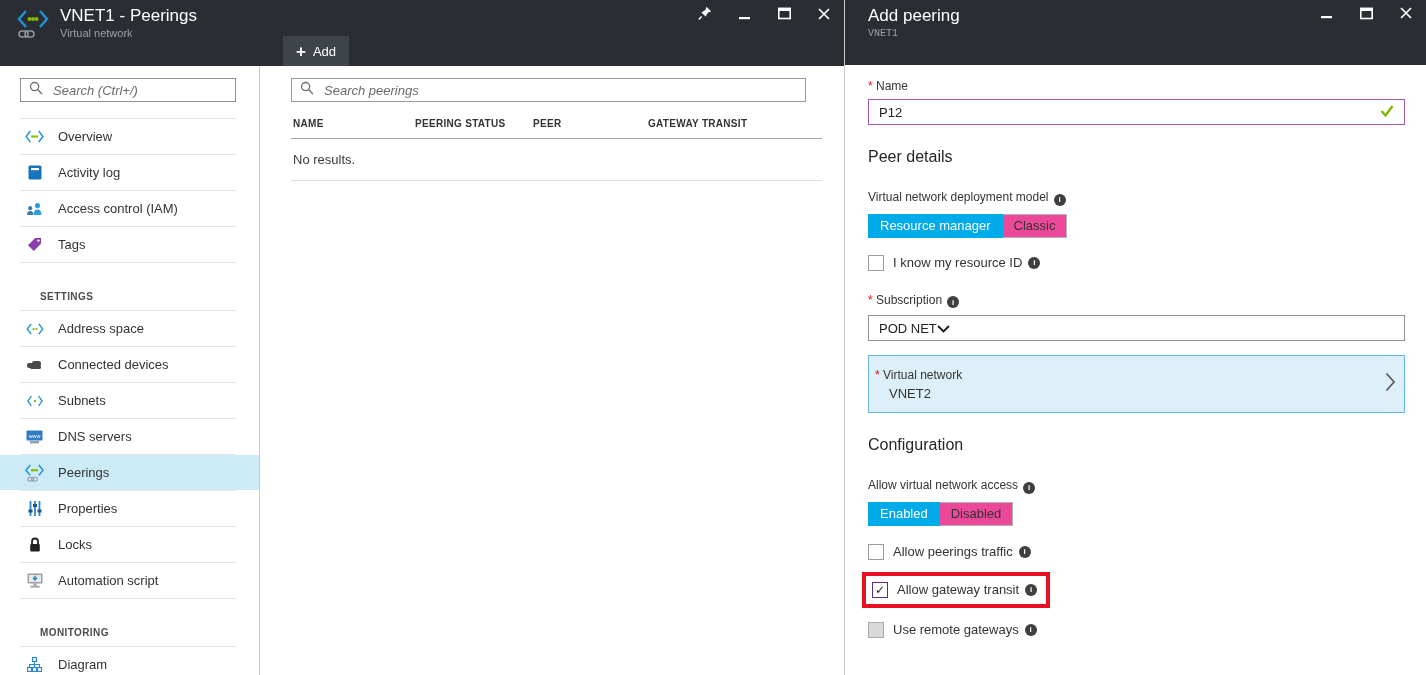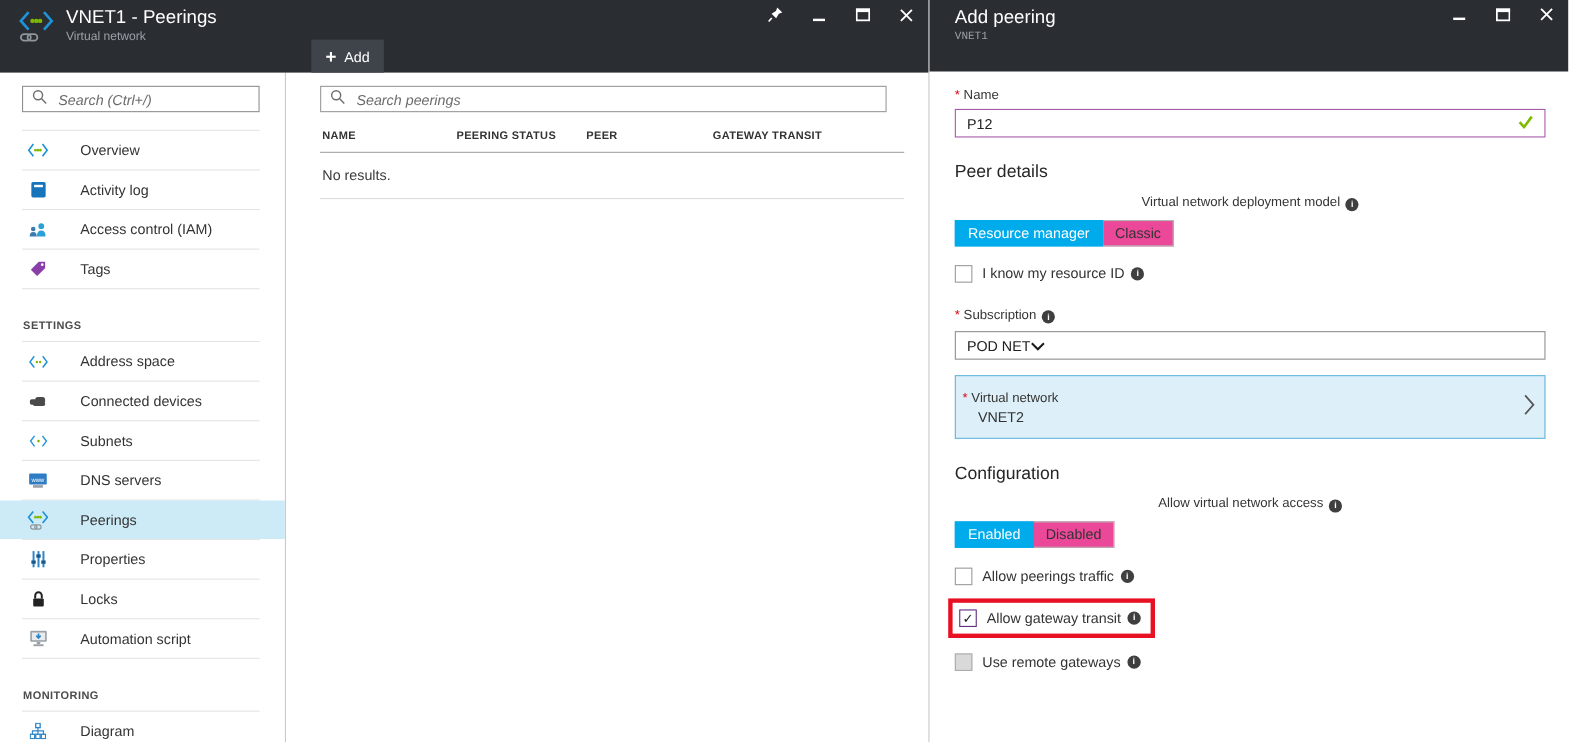--- a/index.html
+++ b/index.html
@@ -19,25 +19,25 @@
   .plus-glyph { font-size:17px; font-weight:bold; line-height:1; }
 
   .lb-body { flex:1; display:flex; min-height:0; }
 
   
   .sidebar { width:260px; flex:none; border-right:1px solid #c9c9c9; padding-top:12px; overflow:hidden; }
   .search-box { margin:0 23px 16px 20px; border:1px solid #8f8f8f; height:24px; display:flex; align-items:center; gap:8px; padding:0 8px; background:#fff; }
   .search-box input { border:0; outline:0; width:100%; font-size:13px; color:#333; background:transparent; }
   .search-box input::placeholder { font-style:italic; color:#6b6b6b; }
   .menu-sep { border-top:1px solid #e4e4e4; margin:0 23px 0 20px; height:0; }
-  .m-item { height:35px; display:flex; align-items:center; gap:29px; padding-left:25px; font-size:13px; color:#333; cursor:pointer; }
+  .m-item { height:35px; display:flex; align-items:center; gap:14px; padding-left:25px; font-size:13px; color:#333; cursor:pointer; }
   .m-item.active { background:#cdeaf7; }
   .m-icon { width:19px; flex:none; display:flex; justify-content:center; align-items:center; }
   .m-gap { height:13px; }
-  .m-section { height:34px; display:flex; align-items:flex-end; padding:0 0 8px 21px; font-size:10px; font-weight:bold; color:#4c4c4c; letter-spacing:0.4px; }
+  .m-section { height:34px; display:flex; align-items:flex-end; padding:0 0 8px 21px; font-size:10px; font-weight:bold; color:#4c4c4c; letter-spacing:0.4px;margin-left:19px; }
 
   
   .main-pane { flex:1; min-width:0; }
   .mp-search { margin:12px 38px 0 31px; border:1px solid #9a9a9a; height:24px; display:flex; align-items:center; gap:8px; padding:0 8px; }
   .mp-search input { border:0; outline:0; width:100%; font-size:13px; color:#333; }
   .mp-search input::placeholder { font-style:italic; color:#6b6b6b; }
   .mp-table-head { display:flex; margin:16px 22px 0 33px; font-size:10px; font-weight:bold; color:#333; letter-spacing:0.3px; }
   .col-name { width:122px; } .col-status { width:118px; } .col-peer { width:115px; } .col-gw { flex:1; }
   .mp-head-line { border-top:1px solid #a5a5a5; margin:9px 22px 0 31px; }
   .mp-empty { margin:13px 0 0 33px; font-size:13px; color:#3b3b3b; }
@@ -47,21 +47,21 @@
   .right-blade { flex:1; display:flex; flex-direction:column; min-width:0; }
   .rb-header { height:65px; background:#2a2e33; position:relative; padding:6px 0 0 23px; flex:none; }
   .rb-body { flex:1; padding:0 21px 0 23px; overflow:hidden; }
 
   .field-label { font-size:12px; color:#353535; }
   .req::before { content:"* "; color:#e00b1c; }
   .info { width:12px; height:12px; border-radius:50%; background:#3f3f3f; color:#fff; font-size:8px; font-weight:bold; display:inline-flex; align-items:center; justify-content:center; margin-left:5px; vertical-align:-1px; }
   .name-label { margin-top:14px; }
   .name-input { margin-top:6px; height:26px; border:1px solid #a55ba8; display:flex; align-items:center; justify-content:space-between; padding:0 10px; font-size:13px; color:#222; cursor:text; }
   .section-heading { font-size:16px; font-weight:400; color:#262626; margin-top:23px; }
-  .sub-label { font-size:12px; color:#353535; margin-top:10px;text-align:center; }
+  .sub-label { font-size:12px; color:#353535; margin-top:24px; }
   .toggle { display:inline-flex; margin-top:8px; font-size:13px; cursor:pointer; }
   .toggle .opt { height:24px; display:flex; align-items:center; padding:0 11px; border:1px solid #b3b3b3; background:#ec4899; color:#333; }
   .toggle .opt + .opt { border-left:0; }
   .toggle .opt.sel { background:#00abec; border-color:#00abec; color:#fff; }
   .cb-row { display:flex; align-items:center; gap:9px; font-size:13px; color:#333; cursor:pointer; }
   .cb { width:16px; height:16px; border:1px solid #9b9b9b; background:#fff; flex:none; display:flex; align-items:center; justify-content:center; font-size:12px; font-weight:bold; color:#1a1a1a; line-height:1; }
   .cb.checked { border-color:#5e2d7e; }
   .cb.disabled { background:#d9d9d9; border-color:#ababab; }
   .select { margin-top:7px; height:26px; border:1px solid #8f8f8f; display:flex; align-items:center; justify-content:flex-start; padding:0 10px; font-size:13px; color:#222; cursor:pointer; }
   .vnet-box { margin-top:14px; height:58px; background:#ddf0f9; border:1px solid #66b5da; display:flex; align-items:center; padding:0 8px 0 6px; cursor:pointer; }

